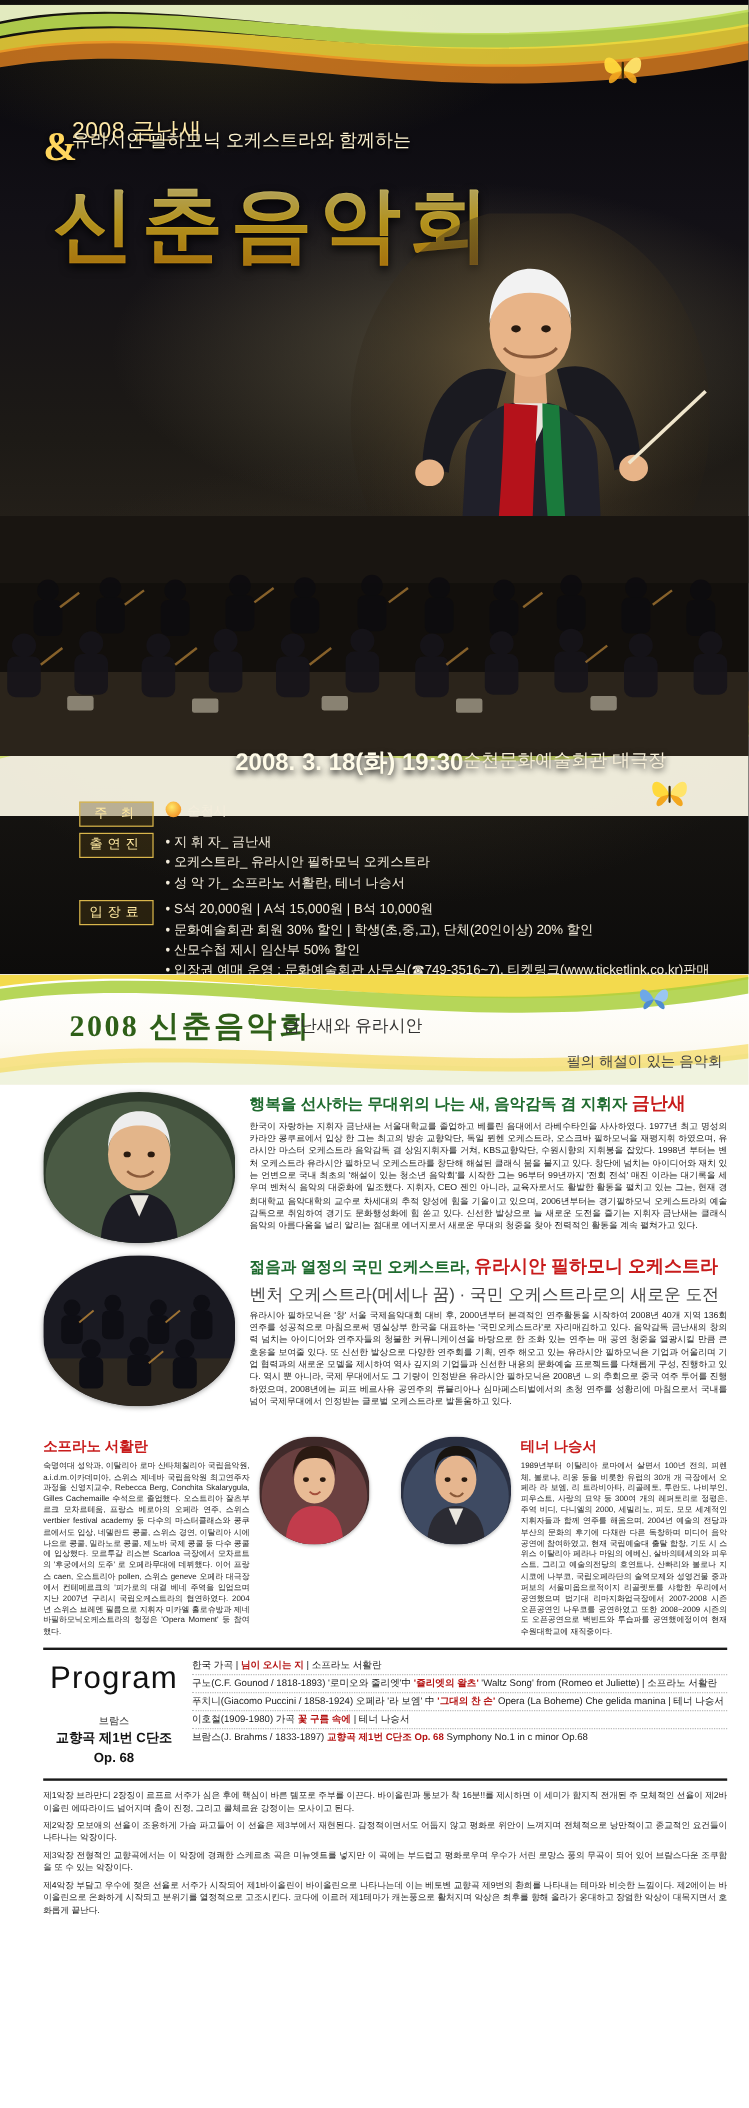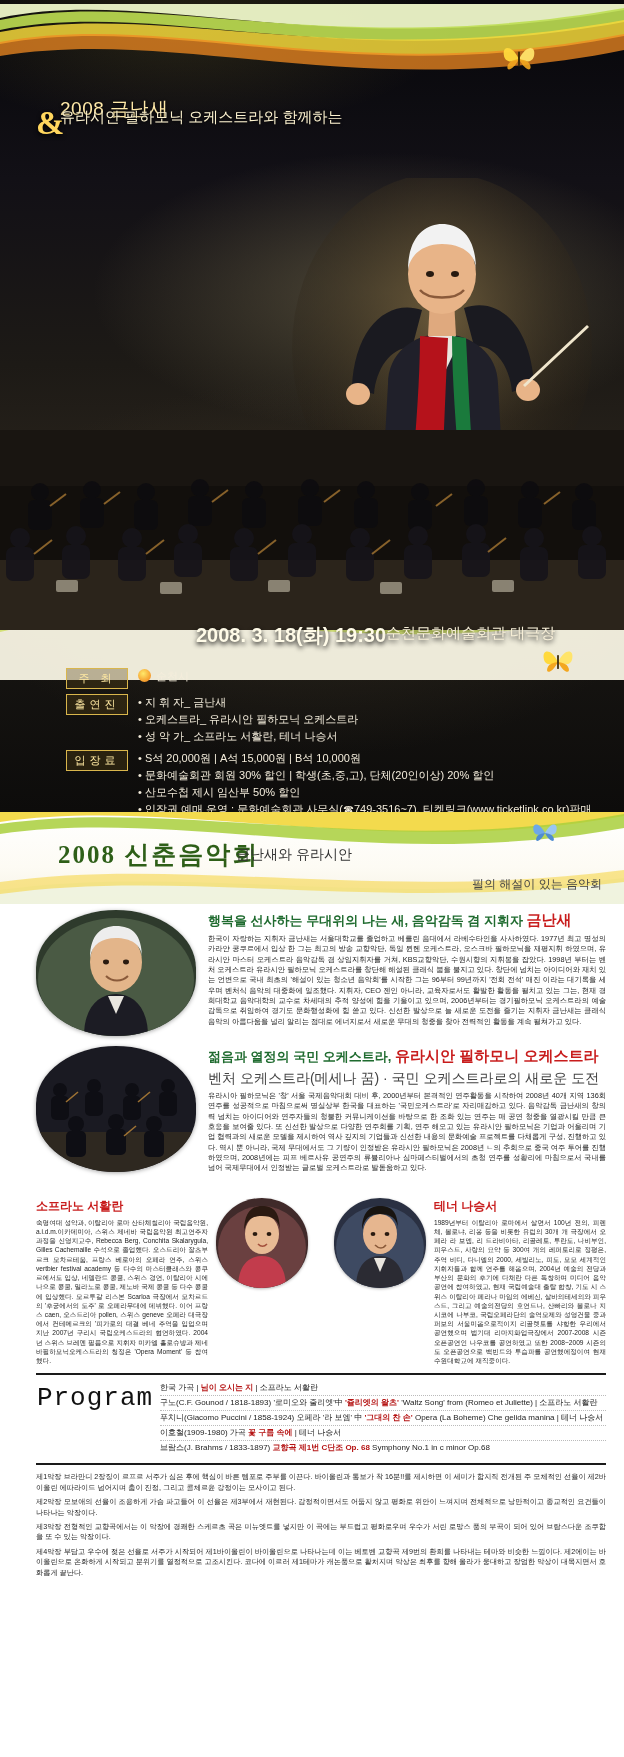--- a/index.html
+++ b/index.html
@@ -231,21 +231,21 @@
 
   .program {
     margin-top: 8px;
     border-top: 2px solid #1a1a1a;
     border-bottom: 2px solid #1a1a1a;
     padding: 6px 0 8px 0;
     display: flex;
   }
   .prog-left { flex: 0 0 118px; text-align: center; padding-top: 2px; }
   .prog-word {
-    font-family: Liberation Mono, monospace;
+    font-family: Liberation Sans, sans-serif;
     font-size: 26px;
     letter-spacing: 1px;
     color: #111;
   }
   .prog-sym {
     margin-top: 14px;
     font-size: 11px;
     font-weight: bold;
     color: #111;
     line-height: 1.45;
@@ -307,20 +307,21 @@
       <path d="M20,18 C12,2 2,4 4,14 C5,22 14,22 20,18 Z" fill="#ffd93c"></path>
       <path d="M20,18 C28,2 38,4 36,14 C35,22 26,22 20,18 Z" fill="#ffe46a"></path>
       <path d="M20,18 C14,30 6,32 8,25 C10,19 16,19 20,18 Z" fill="#f3a71f"></path>
       <path d="M20,18 C26,30 34,32 32,25 C30,19 24,19 20,18 Z" fill="#f3a71f"></path>
       <rect x="19" y="10" width="2" height="16" rx="1" fill="#3a2a08"></rect>
     </svg>
 
     <div class="hdr-amp">&amp;</div>
     <div class="hdr-small">2008 금난새</div>
     <div class="hdr-small2">유라시안 필하모닉 오케스트라와 함께하는</div>
+    <div class="hdr-title">신춘음악회</div>
 
     <svg class="conductor" viewBox="0 0 300 352">
       <defs>
         <radialGradient id="cg" cx="50%" cy="40%" r="70%">
           <stop offset="0%" stop-color="#6b5a3a"></stop>
           <stop offset="100%" stop-color="#140f0a" stop-opacity="0"></stop>
         </radialGradient>
       </defs>
       <ellipse cx="150" cy="170" rx="150" ry="175" fill="url(#cg)"></ellipse>
 
@@ -589,20 +590,25 @@
                 <path d="M40,60 L46,74 L52,60 Z" fill="#e9e6df"></path>
               </svg>
             </div>
           </div>
         </div>
       </div>
 
       <div class="program">
         <div class="prog-left">
           <div class="prog-word">Program</div>
+          <div class="prog-sym">
+            <span class="brahms">브람스</span>
+            <span>교향곡 제1번 C단조</span><br>
+            <span>Op. 68</span>
+          </div>
         </div>
         <div class="prog-right">
           <div class="prog-line">한국 가곡 | <b>님이 오시는 지</b> | 소프라노 서활란</div>
           <div class="prog-line">구노(C.F. Gounod / 1818-1893) '로미오와 줄리엣'中 <b>'쥴리엣의 왈츠'</b> 'Waltz Song' from (Romeo et Juliette) | 소프라노 서활란</div>
           <div class="prog-line">푸치니(Giacomo Puccini / 1858-1924) 오페라 '라 보엠' 中 <b>'그대의 찬 손'</b> Opera (La Boheme) Che gelida manina | 테너 나승서</div>
           <div class="prog-line">이호철(1909-1980) 가곡 <b>꽃 구름 속에</b> | 테너 나승서</div>
           <div class="prog-line">브람스(J. Brahms / 1833-1897) <b>교향곡 제1번 C단조 Op. 68</b> Symphony No.1 in c minor Op.68</div>
         </div>
       </div>
 

